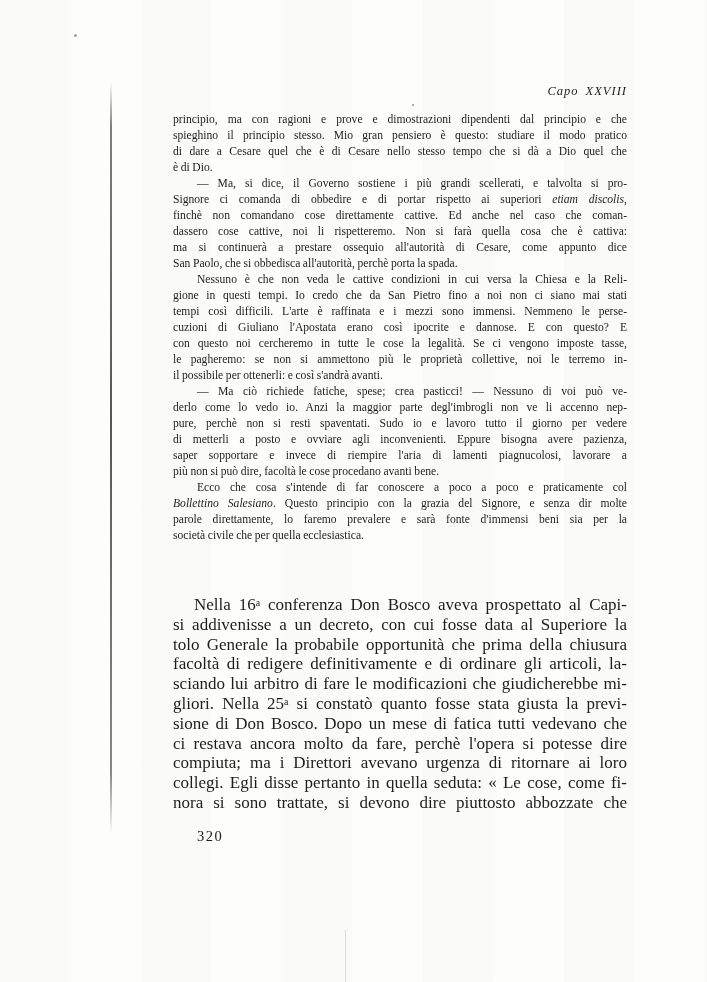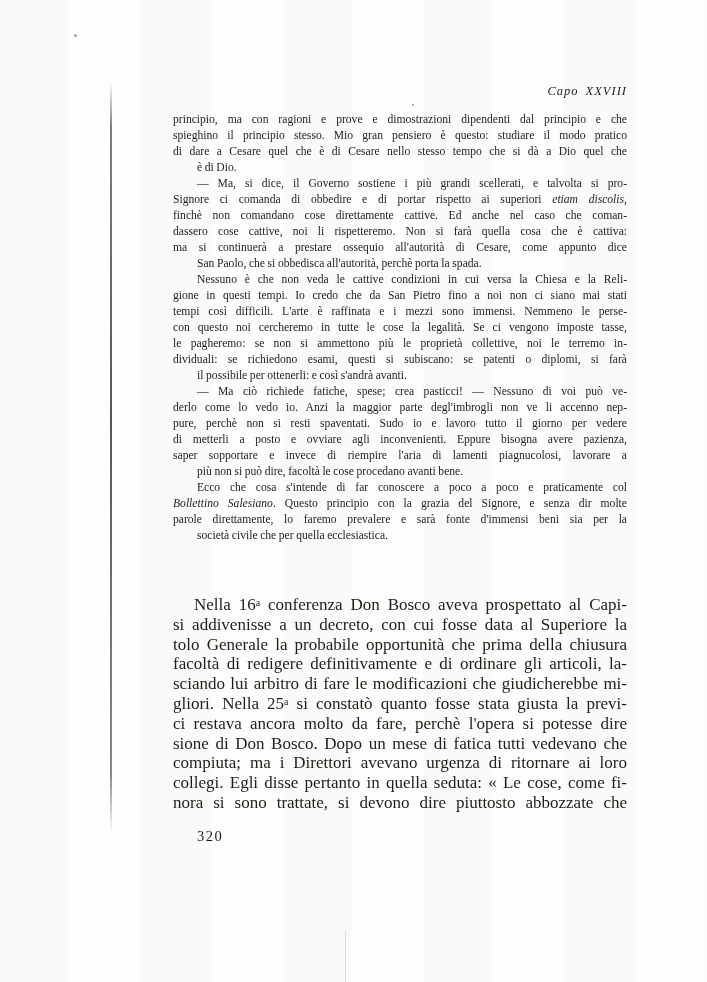--- a/index.html
+++ b/index.html
@@ -36,21 +36,21 @@
   .small-block { top: 112px; font-size: 11.6px; word-spacing: -0.3px; }
   .small-block .line { line-height: 16px; }
   .large-block { top: 595px; font-size: 17px; }
   .large-block .line { line-height: 19.8px; }
 
   .line {
     text-align: justify;
     text-align-last: justify;
     white-space: normal;
   }
-  .line.para-end { text-align-last: left; margin-left: 24px; }
+  .line.para-end { text-align-last: left; }
   .line.indented { text-indent: 24px; }
   .large-block .line.indented { text-indent: 21px; }
 
   .line i { font-style: italic; }
   .line sup {
     font-size: 0.58em;
     vertical-align: 0.45em;
     line-height: 0;
   }
 
@@ -119,23 +119,23 @@
         <div class="line">Signore ci comanda di obbedire e di portar rispetto ai superiori <i>etiam discolis</i>,</div>
         <div class="line">finchè non comandano cose direttamente cattive. Ed anche nel caso che coman-</div>
         <div class="line">dassero cose cattive, noi li rispetteremo. Non si farà quella cosa che è cattiva:</div>
         <div class="line">ma si continuerà a prestare ossequio all'autorità di Cesare, come appunto dice</div>
         <div class="line para-end">San Paolo, che si obbedisca all'autorità, perchè porta la spada.</div>
       </div>
       <div class="paragraph">
         <div class="line indented">Nessuno è che non veda le cattive condizioni in cui versa la Chiesa e la Reli-</div>
         <div class="line">gione in questi tempi. Io credo che da San Pietro fino a noi non ci siano mai stati</div>
         <div class="line">tempi così difficili. L'arte è raffinata e i mezzi sono immensi. Nemmeno le perse-</div>
+        <div class="line">cuzioni di Giuliano l'Apostata erano così ipocrite e dannose. E con questo? E</div>
         <div class="line">con questo noi cercheremo in tutte le cose la legalità. Se ci vengono imposte tasse,</div>
         <div class="line">le pagheremo: se non si ammettono più le proprietà collettive, noi le terremo in-</div>
-        <div class="line">dividuali: se richiedono esami, questi si subiscano: se patenti o diplomi, si farà</div>
         <div class="line para-end">il possibile per ottenerli: e così s'andrà avanti.</div>
       </div>
       <div class="paragraph">
         <div class="line indented">— Ma ciò richiede fatiche, spese; crea pasticci! — Nessuno di voi può ve-</div>
         <div class="line">derlo come lo vedo io. Anzi la maggior parte degl'imbrogli non ve li accenno nep-</div>
         <div class="line">pure, perchè non si resti spaventati. Sudo io e lavoro tutto il giorno per vedere</div>
         <div class="line">di metterli a posto e ovviare agli inconvenienti. Eppure bisogna avere pazienza,</div>
         <div class="line">saper sopportare e invece di riempire l'aria di lamenti piagnucolosi, lavorare a</div>
         <div class="line para-end">più non si può dire, facoltà le cose procedano avanti bene.</div>
       </div>
@@ -148,22 +148,22 @@
     </div>
 
   <div class="text-block large-block">
       <div class="paragraph">
         <div class="line indented">Nella 16<sup>a</sup> conferenza Don Bosco aveva prospettato al Capi-</div>
         <div class="line">si addivenisse a un decreto, con cui fosse data al Superiore la</div>
         <div class="line">tolo Generale la probabile opportunità che prima della chiusura</div>
         <div class="line">facoltà di redigere definitivamente e di ordinare gli articoli, la-</div>
         <div class="line">sciando lui arbitro di fare le modificazioni che giudicherebbe mi-</div>
         <div class="line">gliori. Nella 25<sup>a</sup> si constatò quanto fosse stata giusta la previ-</div>
+        <div class="line">sione di Don Bosco. Dopo un mese di fatica tutti vedevano che</div>
         <div class="line">ci restava ancora molto da fare, perchè l'opera si potesse dire</div>
-        <div class="line">sione di Don Bosco. Dopo un mese di fatica tutti vedevano che</div>
         <div class="line">compiuta; ma i Direttori avevano urgenza di ritornare ai loro</div>
         <div class="line">collegi. Egli disse pertanto in quella seduta: « Le cose, come fi-</div>
         <div class="line">nora si sono trattate, si devono dire piuttosto abbozzate che</div>
       </div>
     </div>
 
   <div class="page-number">320</div>
 
 </div>
 

